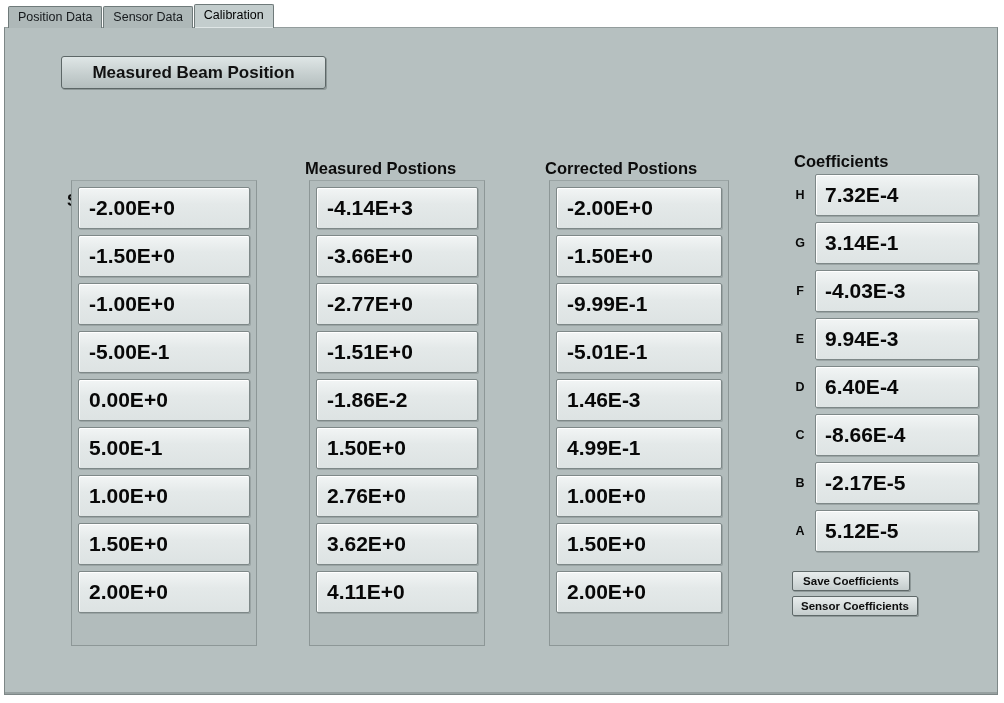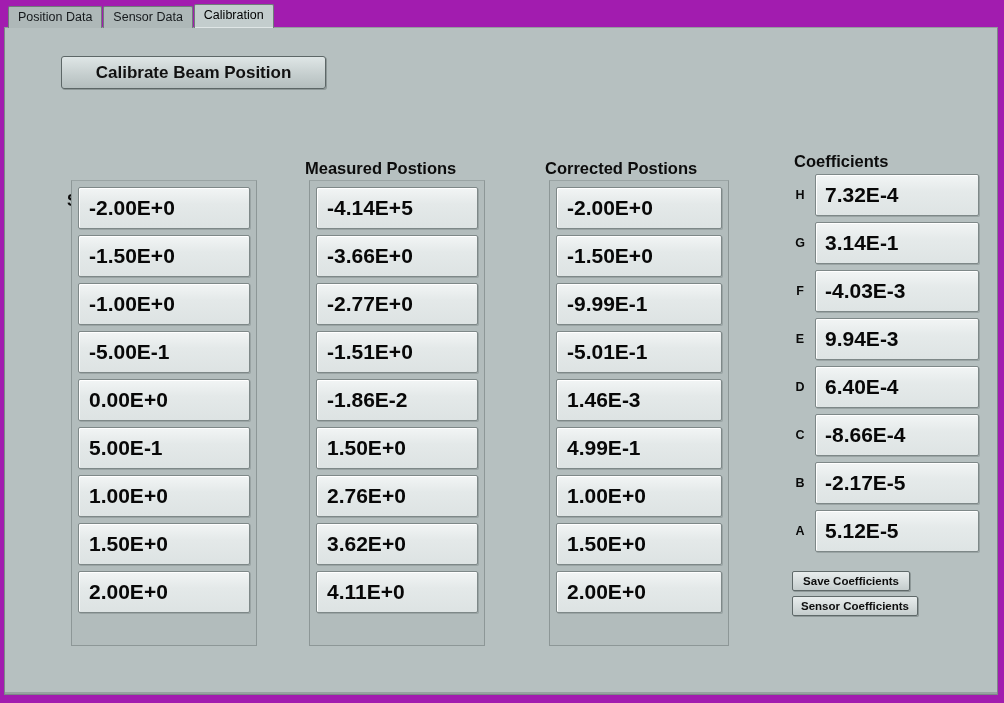--- a/index.html
+++ b/index.html
@@ -14,21 +14,21 @@
     color: #000;
     overflow: hidden;
     position: relative;
   }
 
   
   #app {
     position: absolute;
     left: 0; top: 0;
     width: 1004px; height: 703px;
-    background: #a21caf;
+    background: #ffffff;
   }
 
   
   .tabbar {
     position: absolute;
     left: 8px; top: 4px;
     height: 24px;
     display: flex;
     align-items: flex-end;
     z-index: 5;
@@ -204,42 +204,42 @@
 
   <div class="tabbar">
     <div class="tab">Position Data</div>
     <div class="tab">Sensor Data</div>
     <div class="tab active">Calibration</div>
   </div>
 
   <div class="content-frame">
     <div class="inner-bottom-edge"></div>
 
-    <div class="calibrate-btn">Calibrate Beam Position</div>
+    <div class="calibrate-btn">Measured Beam Position</div>
 
 
     <div class="col-title" id="title-set">Set Postions</div>
     <div class="col-title" id="title-corrected">Corrected Postions</div>
     <div class="col-title" id="title-measured">Measured Postions</div>
     <div class="col-title" id="title-coeff">Coefficients</div>
 
     <div class="group" id="group-set">
       <div class="cell">-2.00E+0</div>
       <div class="cell">-1.50E+0</div>
       <div class="cell">-1.00E+0</div>
       <div class="cell">-5.00E-1</div>
       <div class="cell">0.00E+0</div>
       <div class="cell">5.00E-1</div>
       <div class="cell">1.00E+0</div>
       <div class="cell">1.50E+0</div>
       <div class="cell">2.00E+0</div>
     </div>
 
     <div class="group" id="group-measured">
-      <div class="cell">-4.14E+5</div>
+      <div class="cell">-4.14E+3</div>
       <div class="cell">-3.66E+0</div>
       <div class="cell">-2.77E+0</div>
       <div class="cell">-1.51E+0</div>
       <div class="cell">-1.86E-2</div>
       <div class="cell">1.50E+0</div>
       <div class="cell">2.76E+0</div>
       <div class="cell">3.62E+0</div>
       <div class="cell">4.11E+0</div>
     </div>
 

